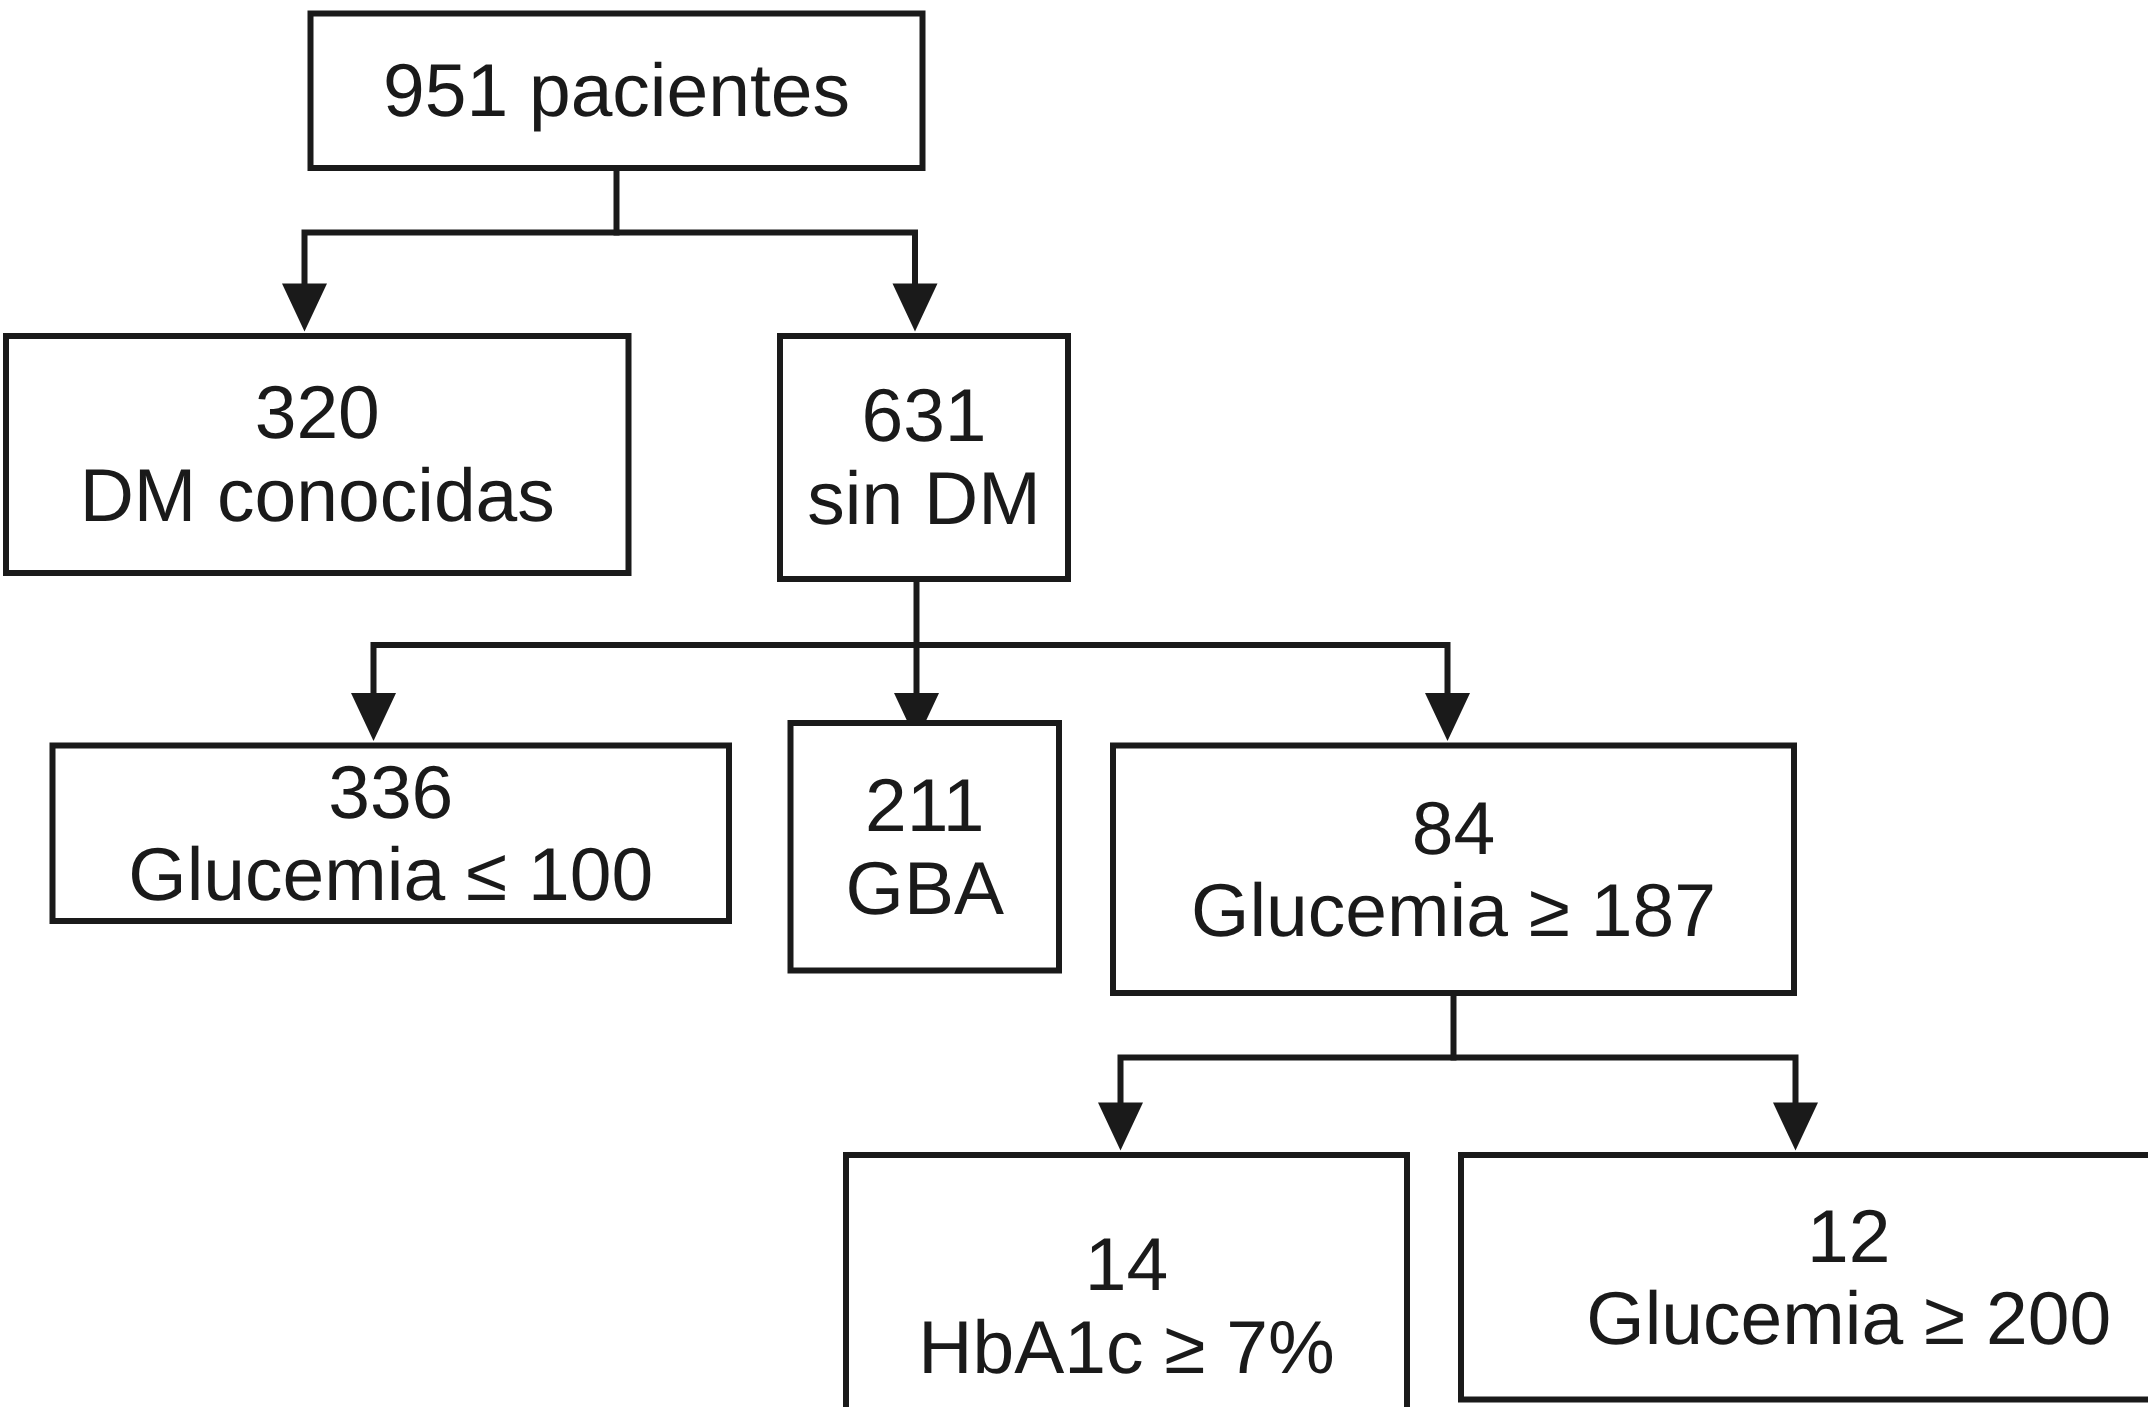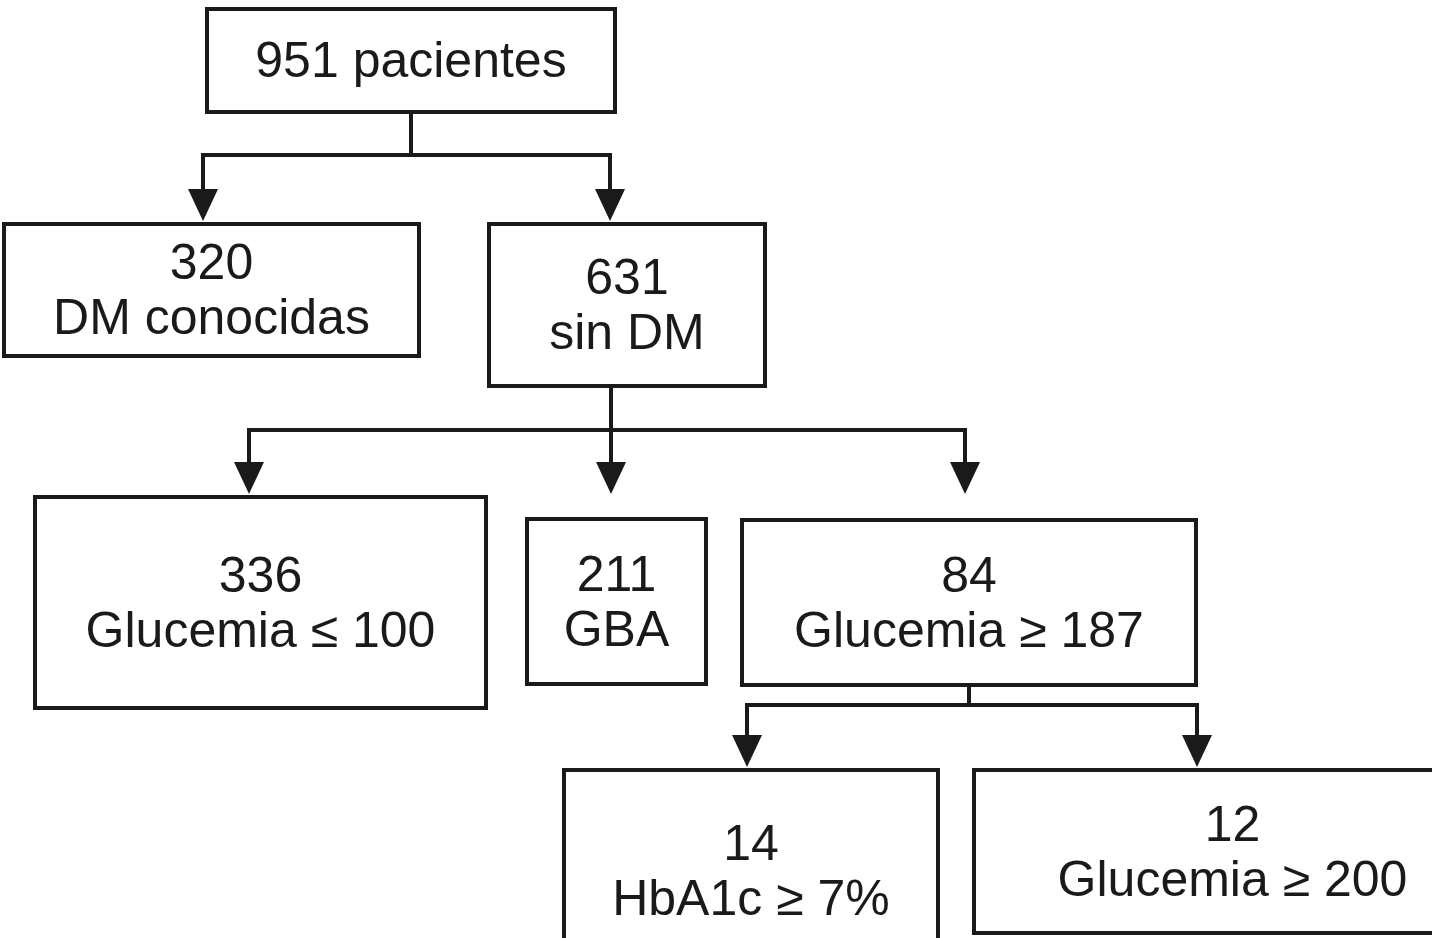--- a/index.html
+++ b/index.html
@@ -50,25 +50,25 @@
     align-items:center;
     justify-content:center;
     text-align:center;
     color:var(--text);
     font-size:50px;
     line-height:1.1;
     white-space:nowrap;
   }
   
   .n-root  {left:205px; top:7px;   width:412px; height:107px;}
-  .n-dm    {left:2px;   top:222px; width:419px; height:136px;}
-  .n-sindm {left:487px; top:222px; width:280px; height:166px;}
-  .n-glu100{left:33px;  top:495px; width:455px; height:215px;}
-  .n-gba   {left:525px; top:517px; width:183px; height:169px;}
-  .n-glu126{left:740px; top:518px; width:458px; height:169px;}
+  .n-dm    {left:2px;   top:222px; width:419px; height:162px;}
+  .n-sindm {left:518px; top:222px; width:196px; height:166px;}
+  .n-glu100{left:33px;  top:495px; width:455px; height:121px;}
+  .n-gba   {left:525px; top:480px; width:183px; height:169px;}
+  .n-glu126{left:740px; top:495px; width:458px; height:169px;}
   .n-hba1c {left:562px; top:768px; width:378px; height:205px;}
   .n-glu200{left:972px; top:768px; width:521px; height:167px;}
 </style>
 </head>
 <body>
 
 <div class="canvas">
 
   <svg class="edges" viewBox="0 0 1432 938" aria-hidden="true">
 

